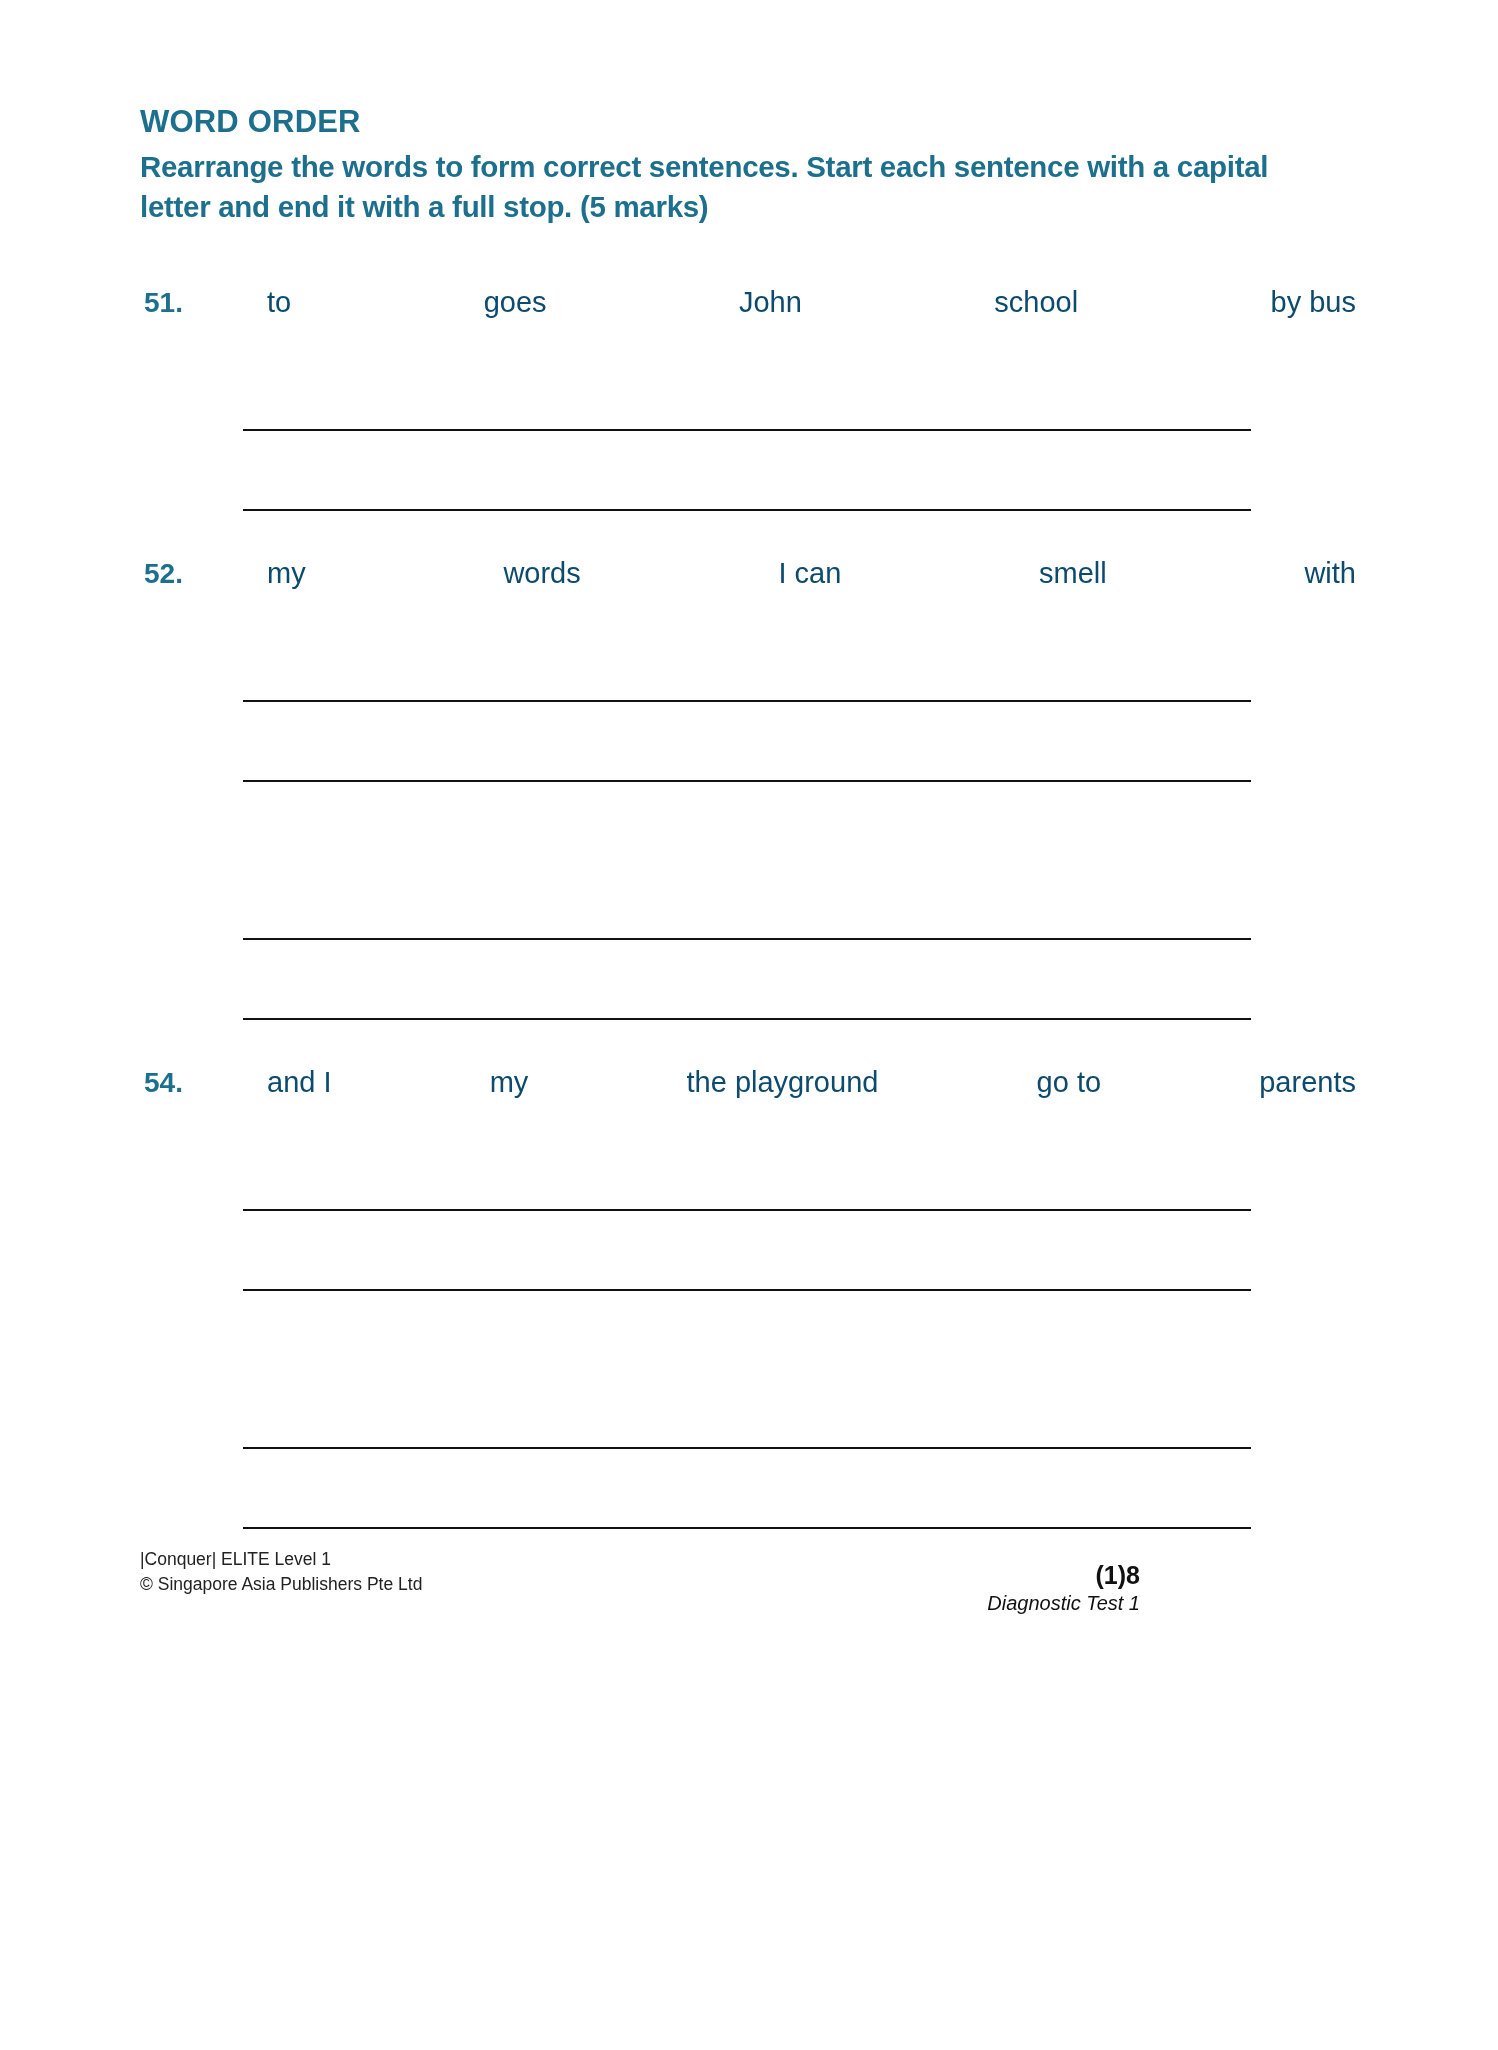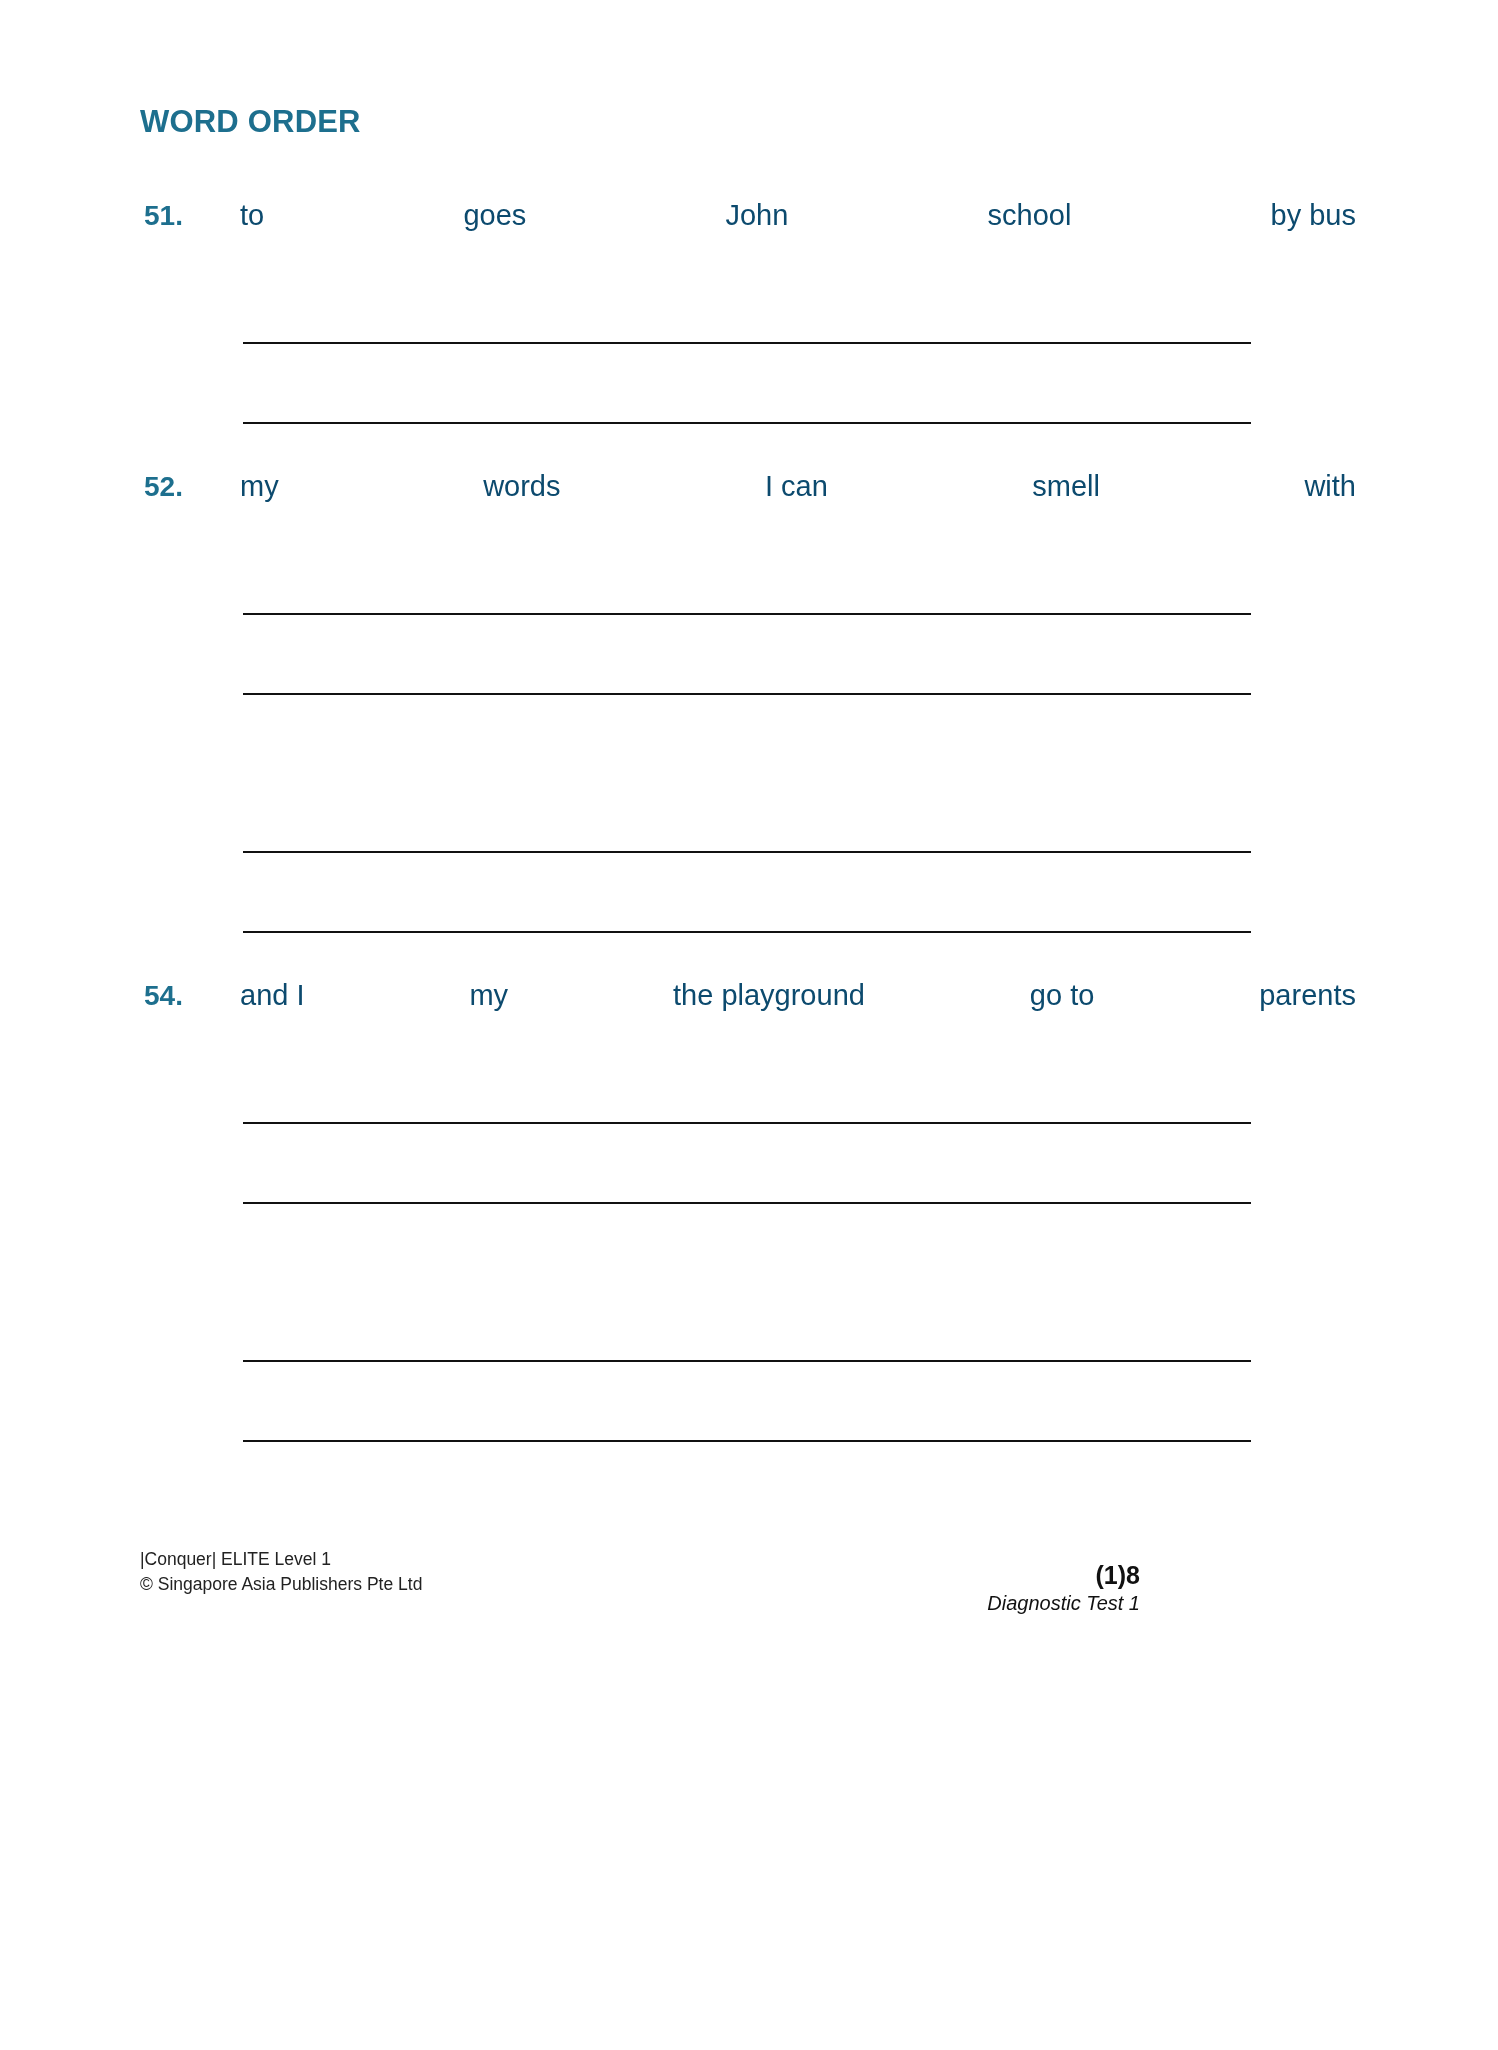--- a/index.html
+++ b/index.html
@@ -48,20 +48,21 @@
   .questions {
     margin-top: 58px;
   }
   .question {
     margin-bottom: 0;
   }
   .q-row {
     display: flex;
     align-items: baseline;
     padding-left: 4px;
+    gap: 27px;
   }
   .q-num {
     color: #1d6f8e;
     font-size: 28px;
     font-weight: bold;
     width: 96px;
     flex: 0 0 96px;
   }
   .q-words {
     display: flex;
@@ -127,20 +128,21 @@
   }
 </style>
 </head>
 <body>
 
 <div class="page">
 
   <div class="content">
 
     <h1 class="heading-title">WORD ORDER</h1>
+    <p class="heading-instructions">Rearrange the words to form correct sentences. Start each sentence with a capital letter and end it with a full stop. (5 marks)</p>
 
     <div class="questions">
 
       <div class="question">
         <div class="q-row">
           <span class="q-num">51.</span>
           <span class="q-words">
             <span class="q-word">to</span>
             <span class="q-word">goes</span>
             <span class="q-word">John</span>

